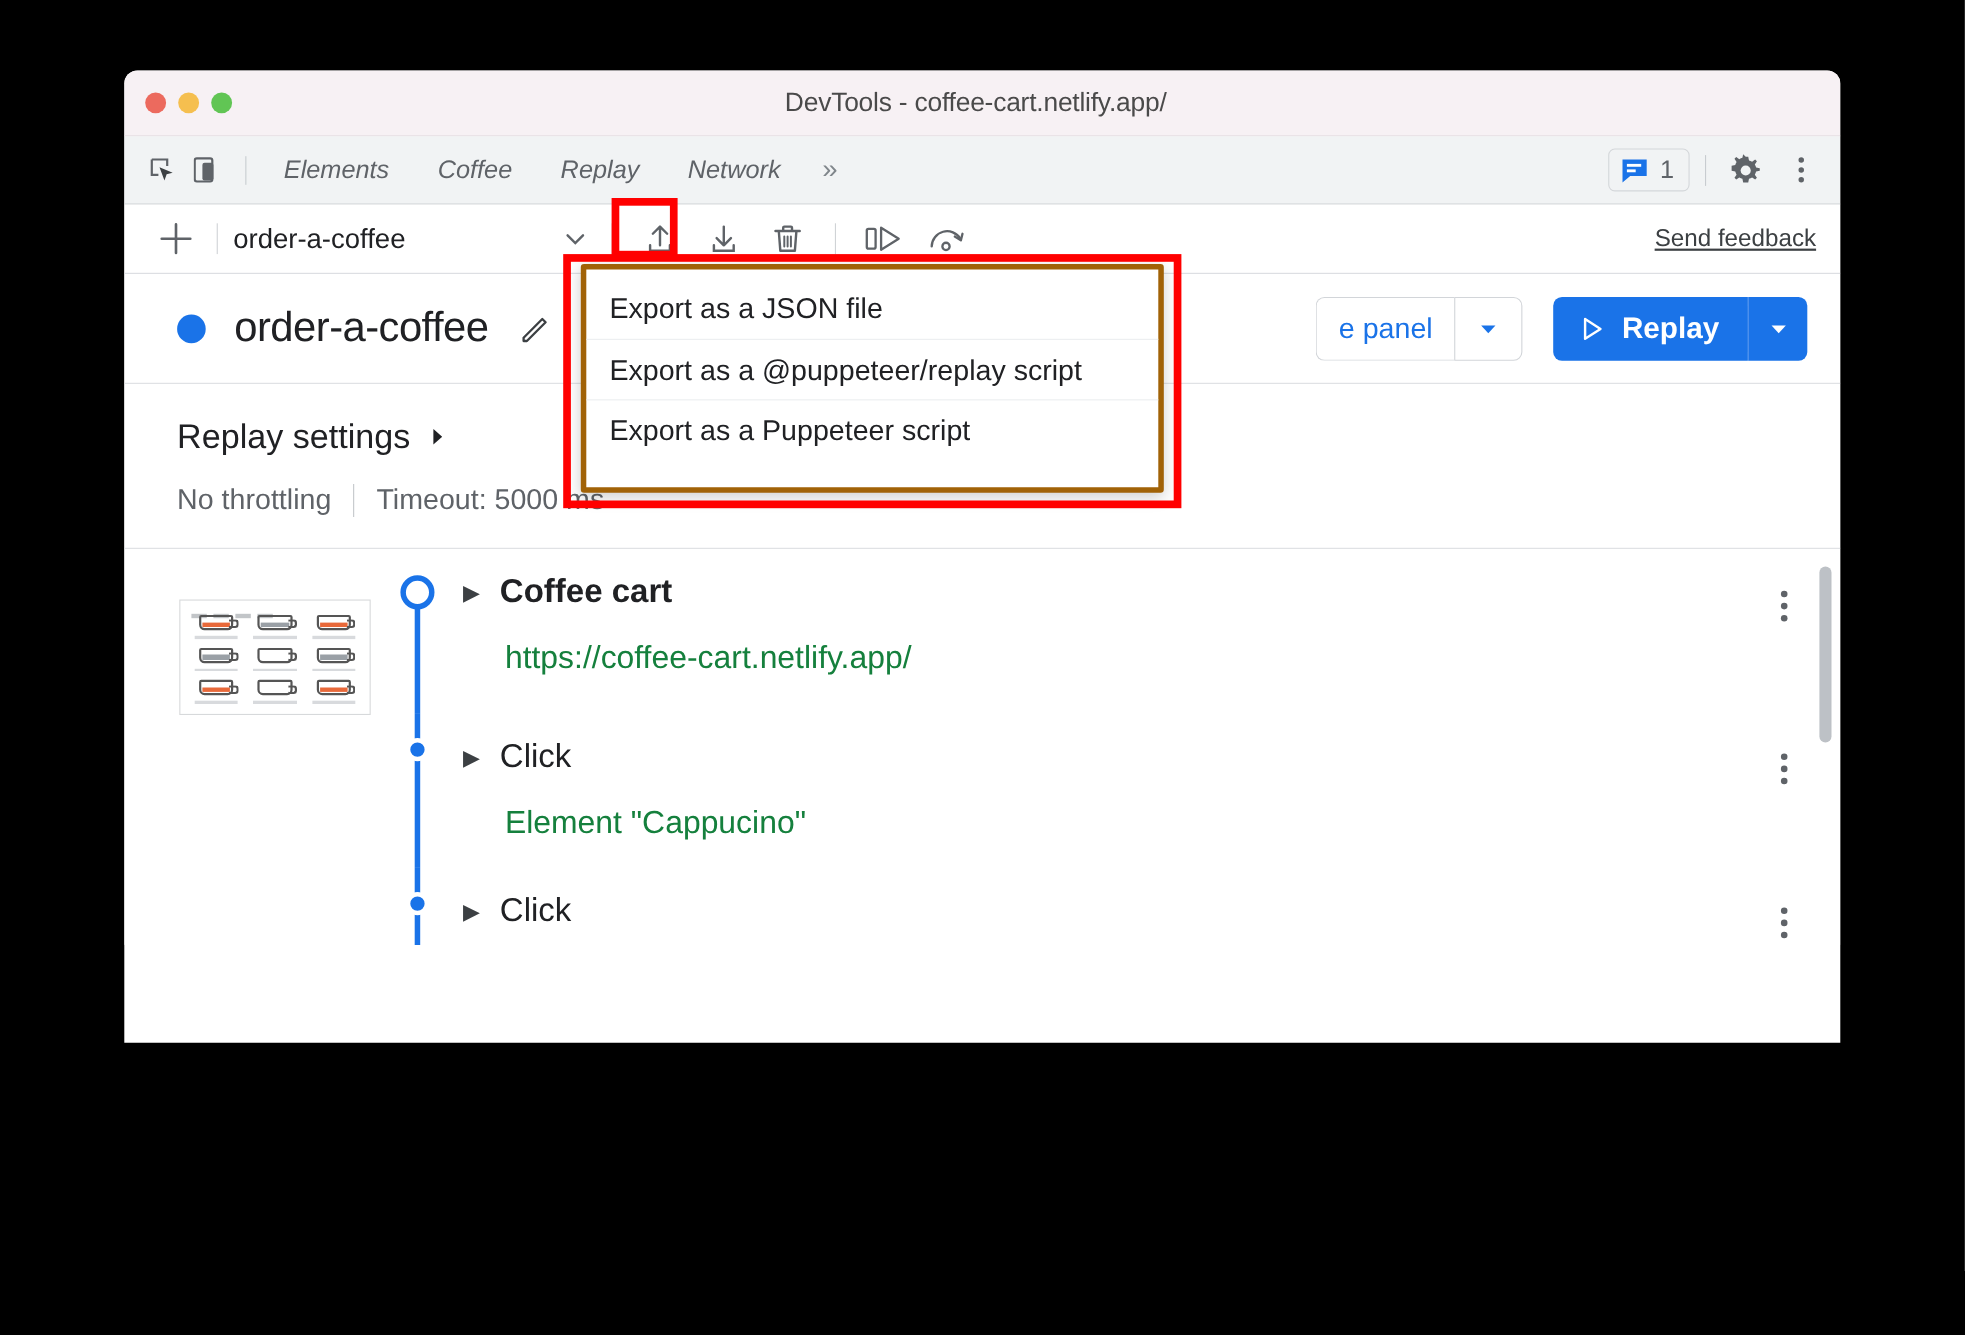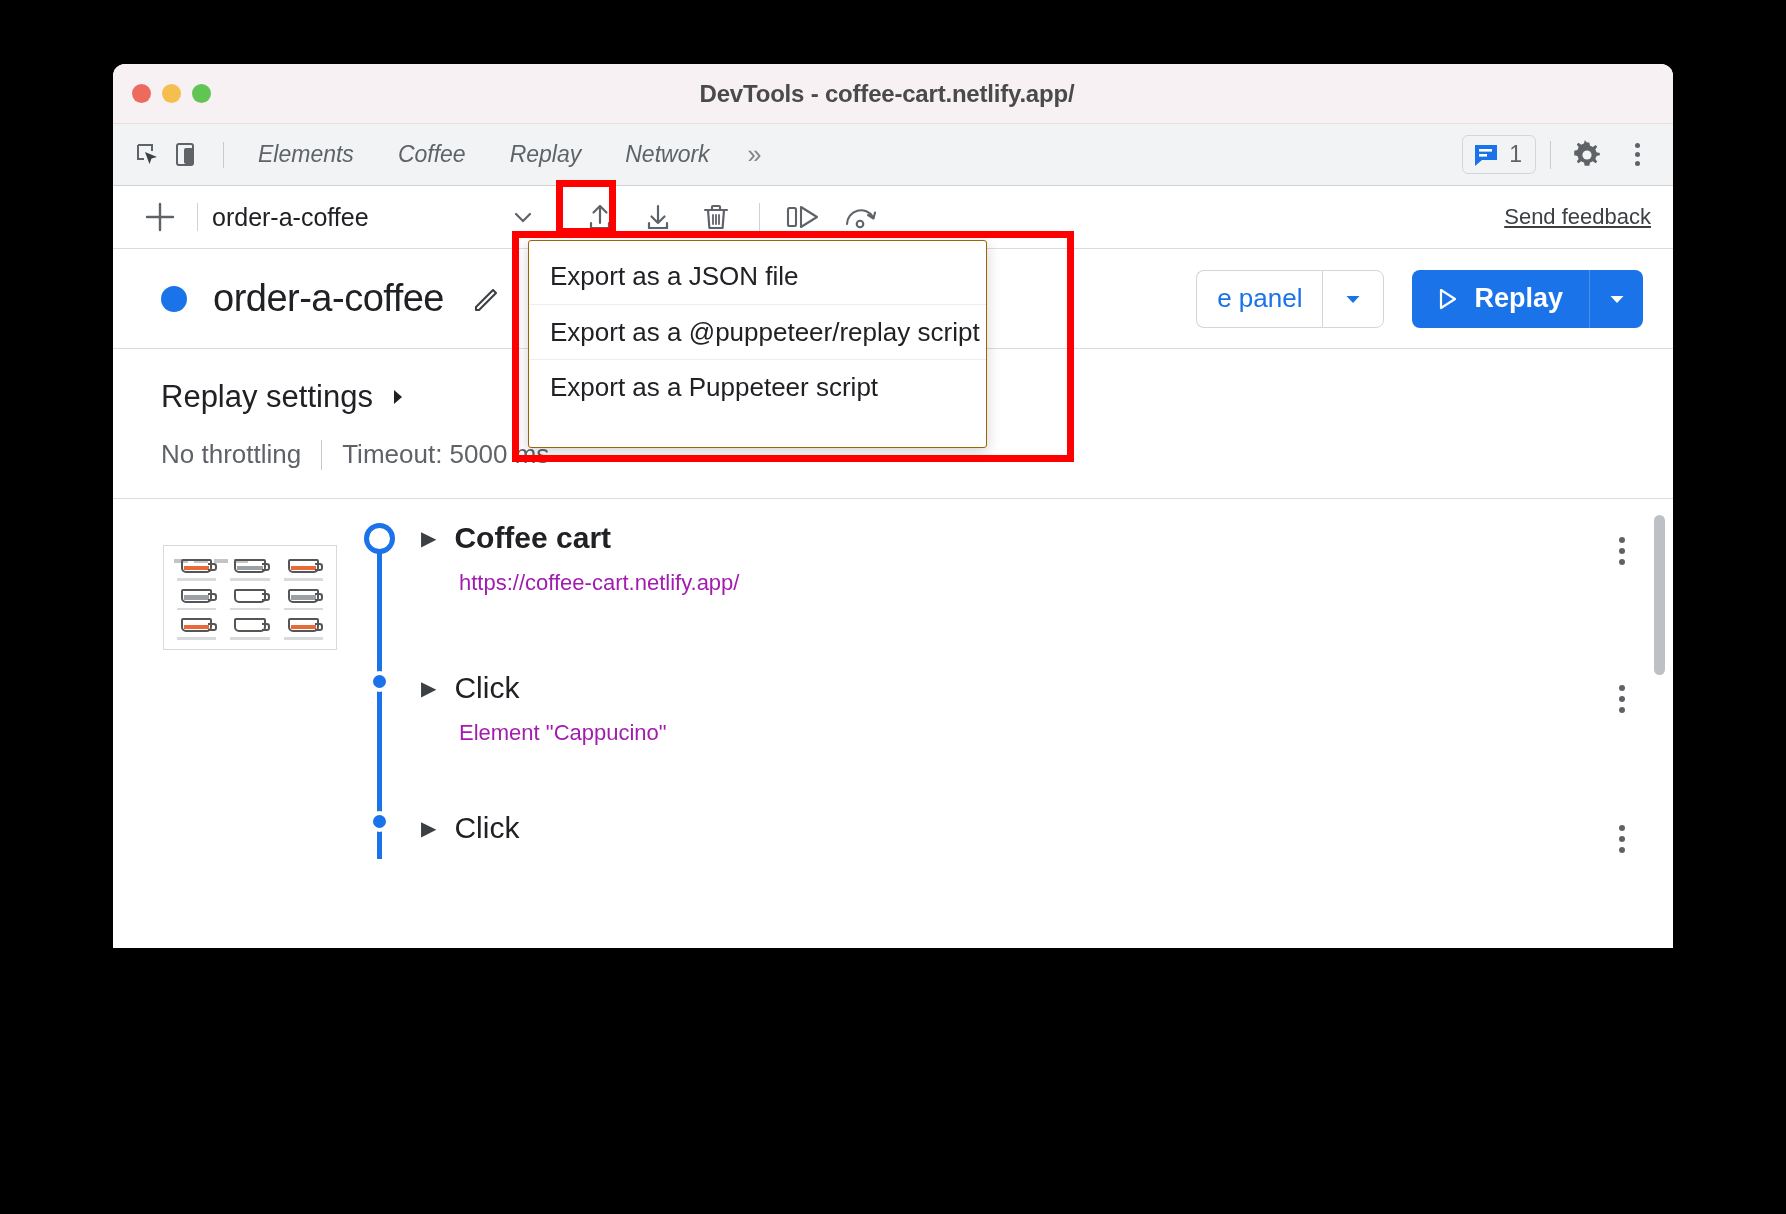--- a/index.html
+++ b/index.html
@@ -26,21 +26,21 @@
     position: relative;
     display: flex; align-items: center;
   }
   .traffic { display: flex; gap: 11px; margin-left: 19px; }
   .dot { width: 19px; height: 19px; border-radius: 50%; }
   .dot.red { background: #ec6a5e; }
   .dot.yellow { background: #f5bf4f; }
   .dot.green { background: #61c554; }
   .win-title {
     position: absolute; left: 0; right: 12px; text-align: center;
-    font-size: 24px; font-weight: bold; color: #4a4a4a;
+    font-size: 24px; font-weight: normal; color: #4a4a4a;
     letter-spacing: -0.2px;
   }
 
   
   .tabbar {
     height: 62px; background: #f1f3f4;
     border-bottom: 1px solid #cdd1d4;
     display: flex; align-items: center; padding: 0 14px;
     position: relative;
   }
@@ -191,43 +191,43 @@
   .tl-node-dot {
     position: absolute; left: 32px;
     width: 21px; height: 21px; border-radius: 50%;
     background: #1a73e8; border: 4px solid #fff;
   }
   .step-body { flex: 1; padding-top: 22px; }
   .step-line1 { display: flex; align-items: center; gap: 18px; }
   .step-caret { color: #3c4043; font-size: 20px; }
   .step-name { font-size: 30px; color: #202124; font-weight: bold; }
   .step-name.normal { font-weight: normal; }
-  .step-sub { font-size: 22px; color: #a21caf; margin-top: 15px; margin-left: 38px; }
+  .step-sub { font-size: 29px; color: #15803d; margin-top: 27px; margin-left: 38px; }
   .step-kebab {
     position: absolute; right: 48px; display: flex; flex-direction: column;
     gap: 5px; align-items: center;
   }
   .step-kebab i { width: 6px; height: 6px; background: #5f6368; border-radius: 50%; display: block; }
 
   .scrollbar {
     position: absolute; right: 8px; top: 16px;
     width: 11px; height: 160px; border-radius: 6px; background: #bdc1c6;
   }
 
   
   .menu-highlight {
     position: absolute; left: 512px; top: 231px;
     width: 562px; height: 231px;
     border: 7px solid #ff0000; background: transparent;
     z-index: 40; pointer-events: none;
   }
   .export-menu {
     position: absolute; left: 528px; top: 240px;
-    width: 459px; height: 208px;
-    background: #ffffff; border: 1px solid #a16207;
+    width: 530px; height: 208px;
+    background: #ffffff; border: 5px solid #a16207;
     border-radius: 3px; box-shadow: 0 4px 14px rgba(0,0,0,0.18);
     z-index: 35; padding: 8px 0;
   }
   .menu-item {
     height: 55px; display: flex; align-items: center;
     padding: 0 0 0 21px; font-size: 26px; color: #202124;
     border-top: 1px solid #eceef0;
   }
   .menu-item:first-child { border-top: none; }
   .menu-filler { height: 34px; }

